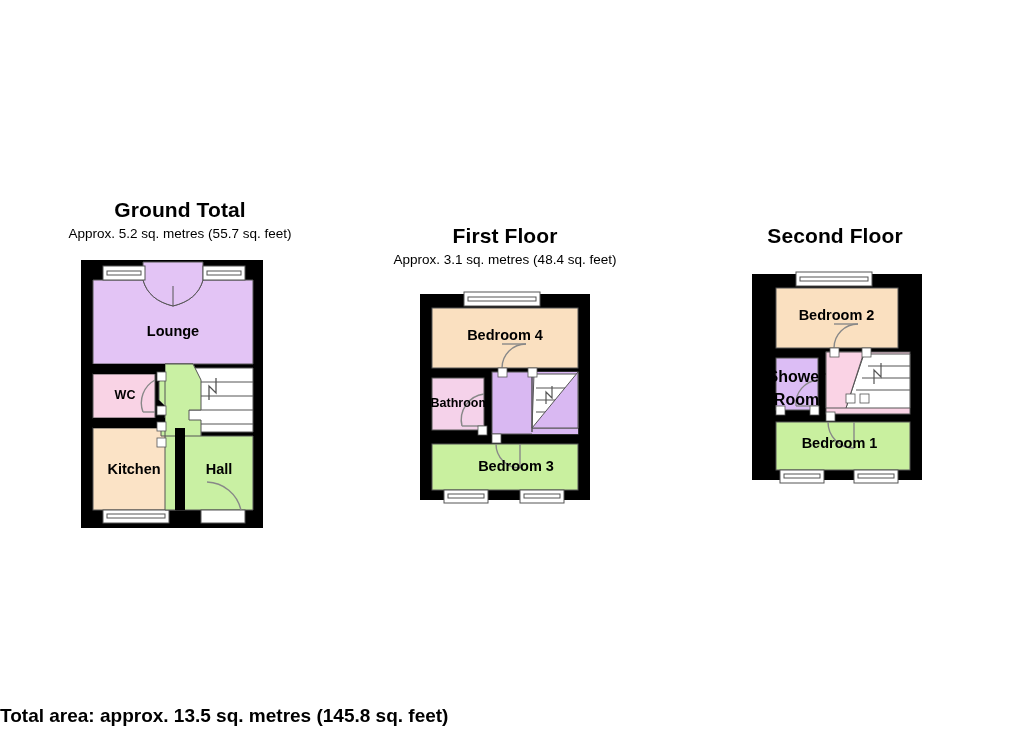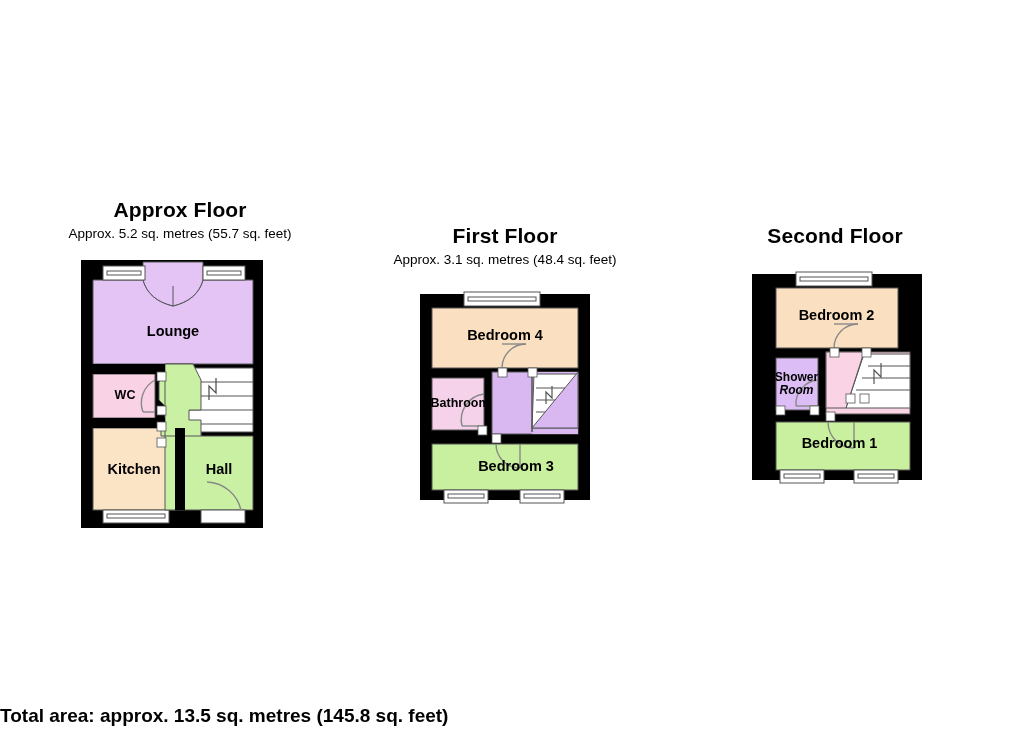--- a/index.html
+++ b/index.html
@@ -62,41 +62,41 @@
     white-space: nowrap;
     transform: translate(-50%, -50%);
     pointer-events: none;
     line-height: 1.05;
     text-align: center;
   }
   .room-label.small {
     font-size: 12.5px;
   }
   .room-label.tiny {
-    font-size: 12px;
+    font-size: 16px;
   }
 
   
   #total-area {
     position: absolute;
     left: 0;
     right: 0;
     top: 706px;
     font-size: 19px;
     font-weight: bold;
     line-height: 1.1;
   }
 </style>
 </head>
 <body>
 
 <div class="floorplan-sheet">
 
   <div class="floor-block" id="floor-ground">
-    <h2 class="floor-title">Approx Floor</h2>
+    <h2 class="floor-title">Ground Total</h2>
     <p class="floor-subtitle">Approx. 5.2 sq. metres (55.7 sq. feet)</p>
 
     <div class="plan-canvas" style="width:198px;height:268px;margin-top:18px;">
       <svg width="182" height="268" viewBox="0 0 182 268" xmlns="http://www.w3.org/2000/svg">
 
         <rect x="0" y="0" width="182" height="268" fill="#000000"></rect>
 
         <path d="M 12 20 L 12 104 L 172 104 L 172 20 L 122 20
                  C 118 34, 108 42, 92 46
                  C 76 42, 66 34, 62 20 Z" fill="#E3C4F5" stroke="#555555" stroke-width="1"></path>
@@ -292,20 +292,20 @@
 
         <rect x="78" y="82" width="9" height="9" fill="#ffffff" stroke="#555555" stroke-width="0.8"></rect>
         <rect x="110" y="82" width="9" height="9" fill="#ffffff" stroke="#555555" stroke-width="0.8"></rect>
         <rect x="58" y="140" width="9" height="9" fill="#ffffff" stroke="#555555" stroke-width="0.8"></rect>
         <rect x="24" y="140" width="9" height="9" fill="#ffffff" stroke="#555555" stroke-width="0.8"></rect>
         <rect x="74" y="146" width="9" height="9" fill="#ffffff" stroke="#555555" stroke-width="0.8"></rect>
       </svg>
 
       <div class="room-label" style="left:85px;top:50px;">Bedroom 2</div>
       <div class="room-label tiny" style="left:45px;top:111px;">Shower</div>
-      <div class="room-label tiny" style="left:45px;top:124px;font-style:italic;">Room</div>
+      <div class="room-label tiny" style="left:45px;top:134px;">Room</div>
       <div class="room-label" style="left:88px;top:178px;">Bedroom 1</div>
     </div>
   </div>
 
   <div id="total-area">Total area: approx. 13.5 sq. metres (145.8 sq. feet)</div>
 
 </div>
 
 </body></html>

